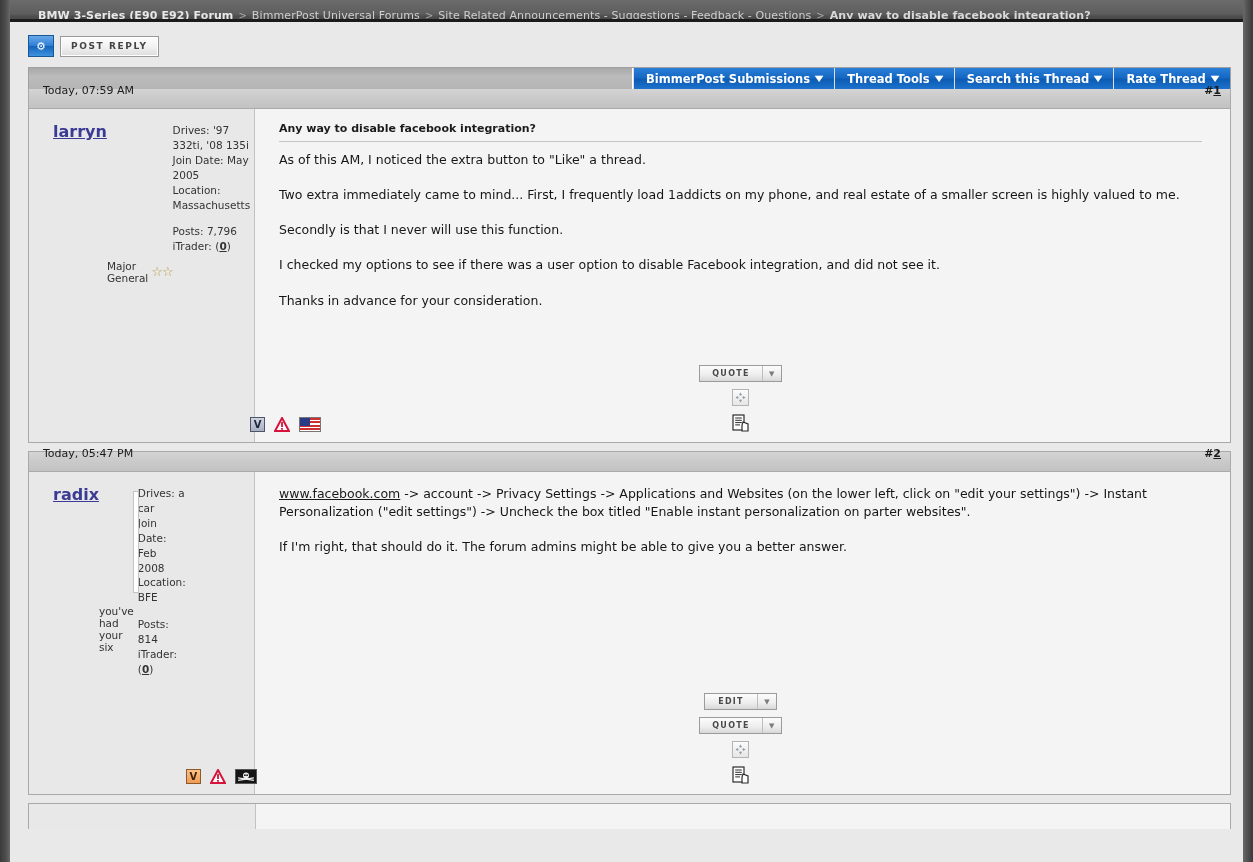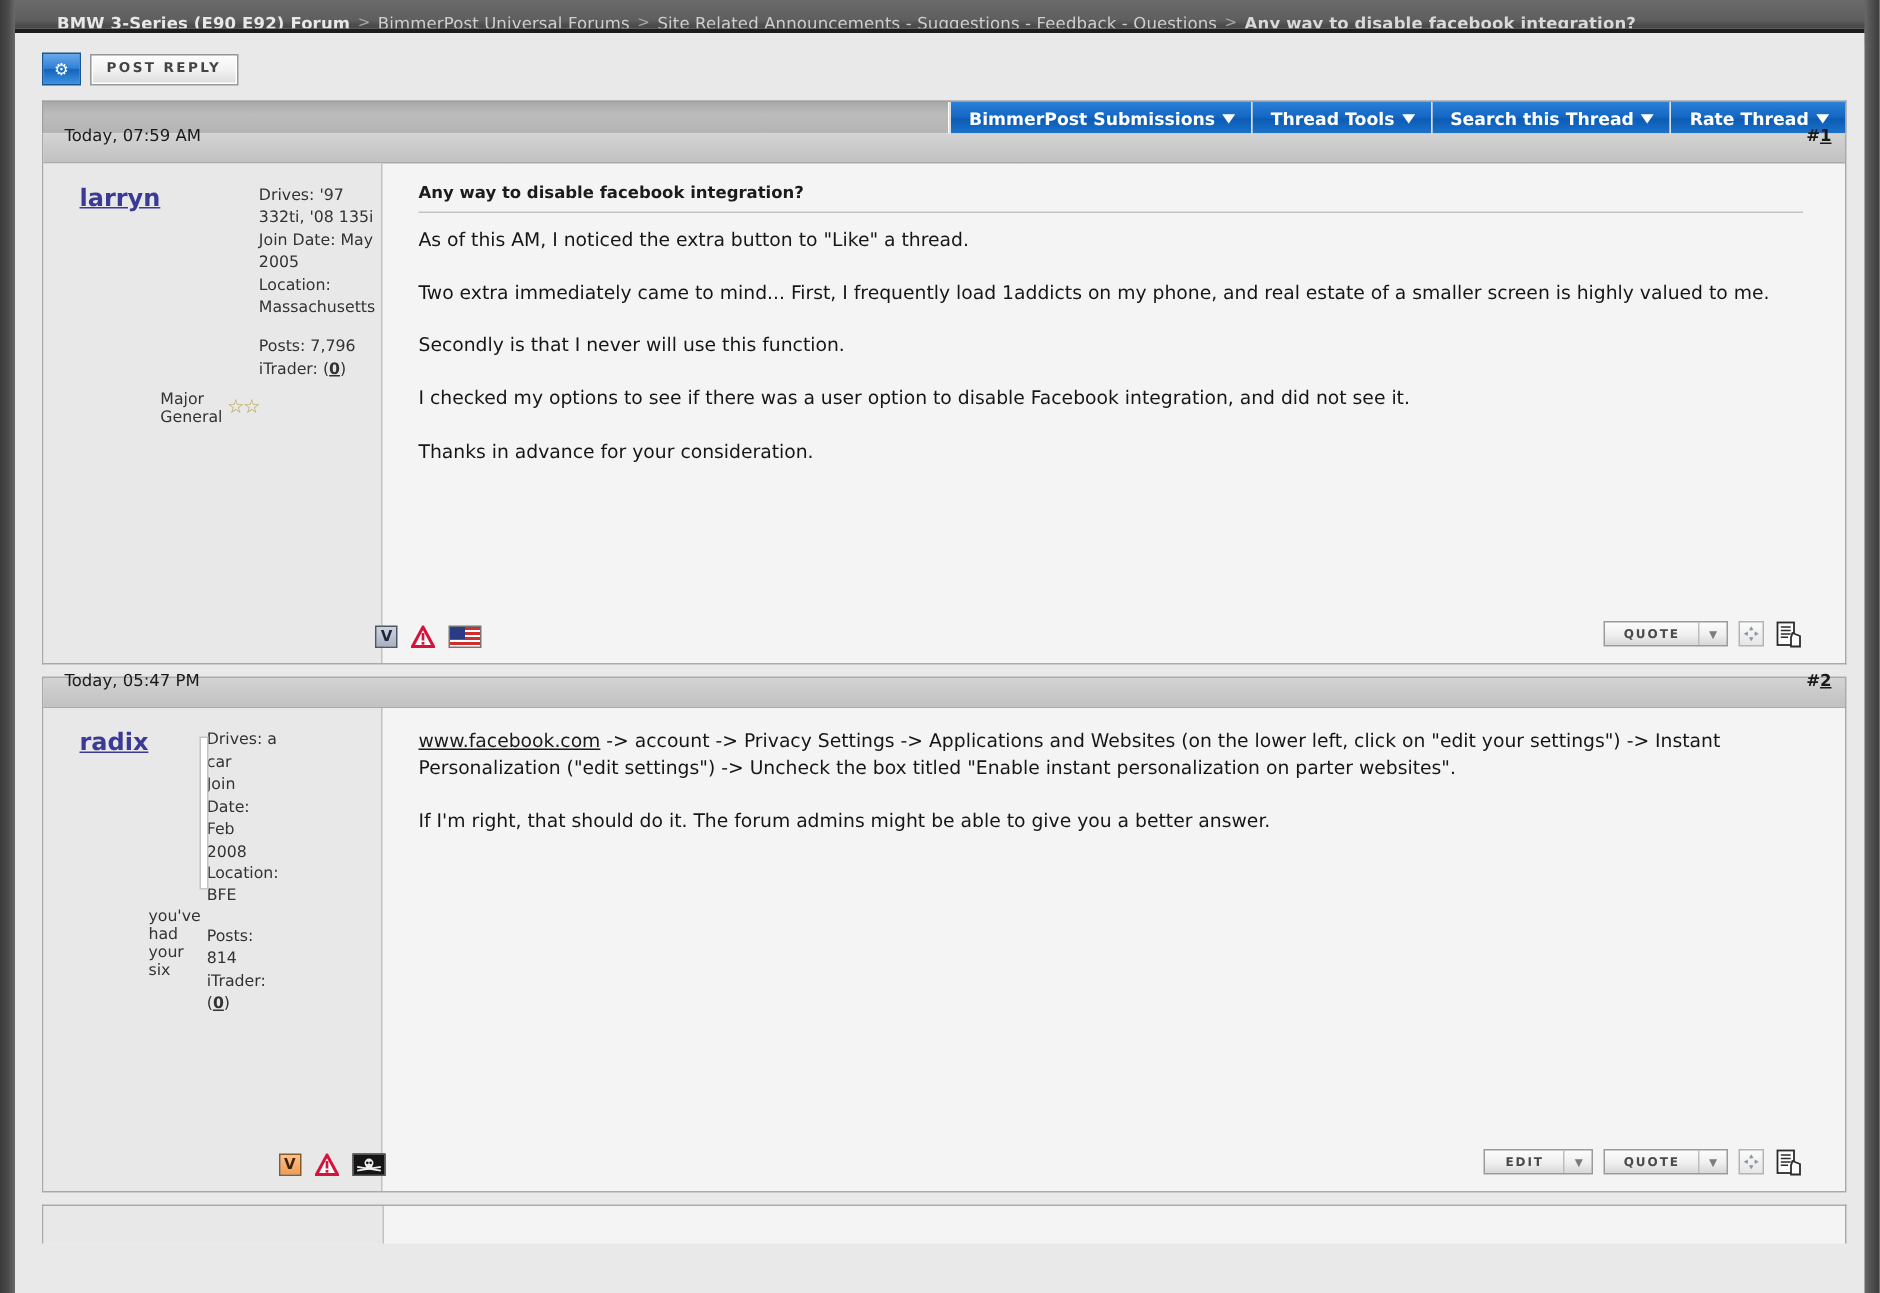--- a/index.html
+++ b/index.html
@@ -323,20 +323,21 @@
     color: #1a1a1a;
     text-decoration: underline;
   }
   .post-actions {
     margin-top: auto;
     display: flex;
     align-items: center;
     justify-content: flex-end;
     gap: 7px;
     padding-top: 12px;
+    flex-direction: column;
   }
   .splitbtn {
     display: flex;
     height: 17px;
     border: 1px solid #9b9b9b;
     background: linear-gradient(to bottom, #fcfcfc 0%, #efefef 55%, #d8d8d8 100%);
     box-sizing: border-box;
     align-items: stretch;
   }
   .splitbtn .lbl {

